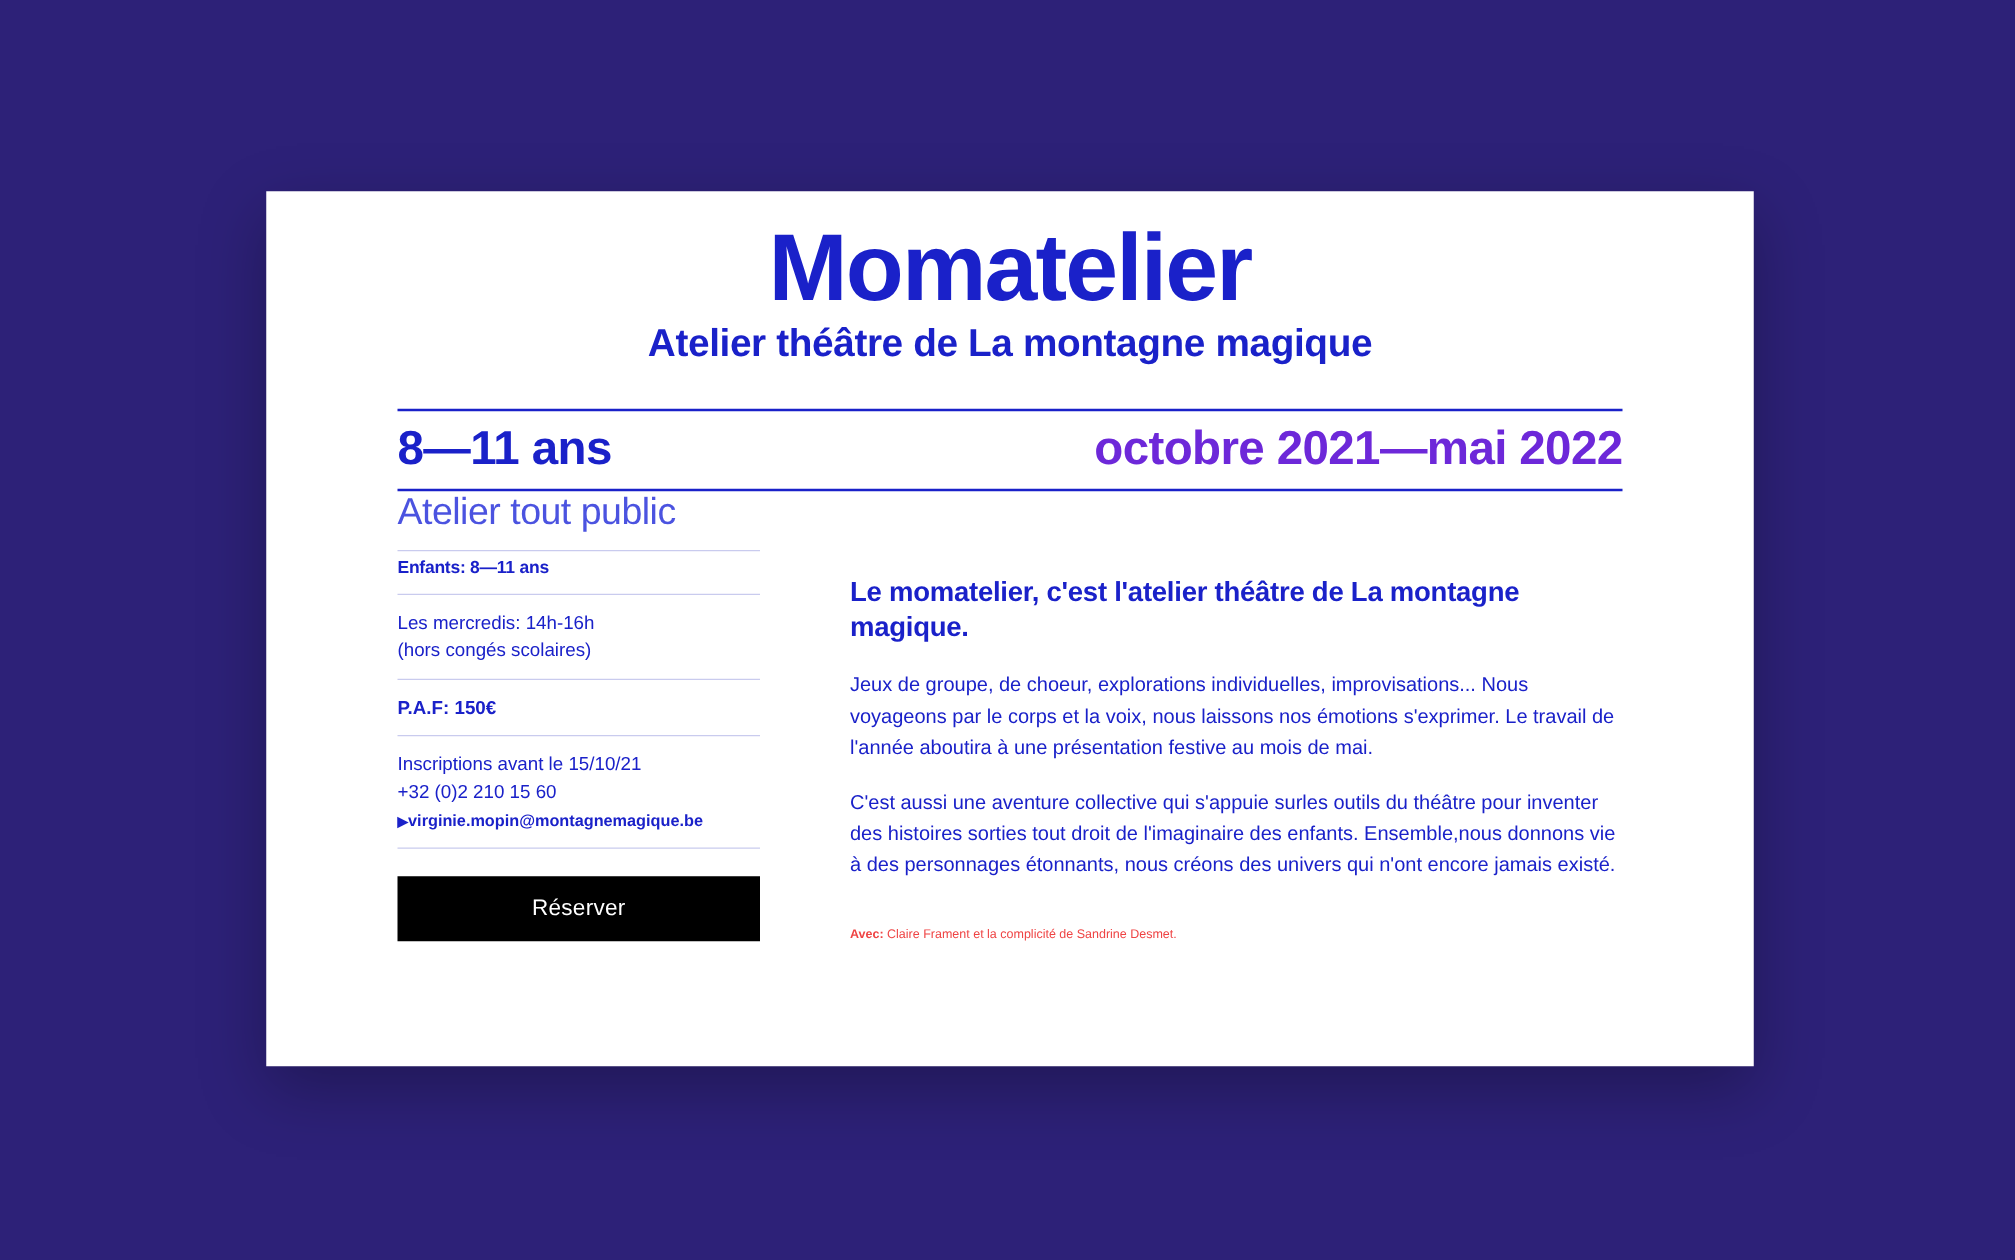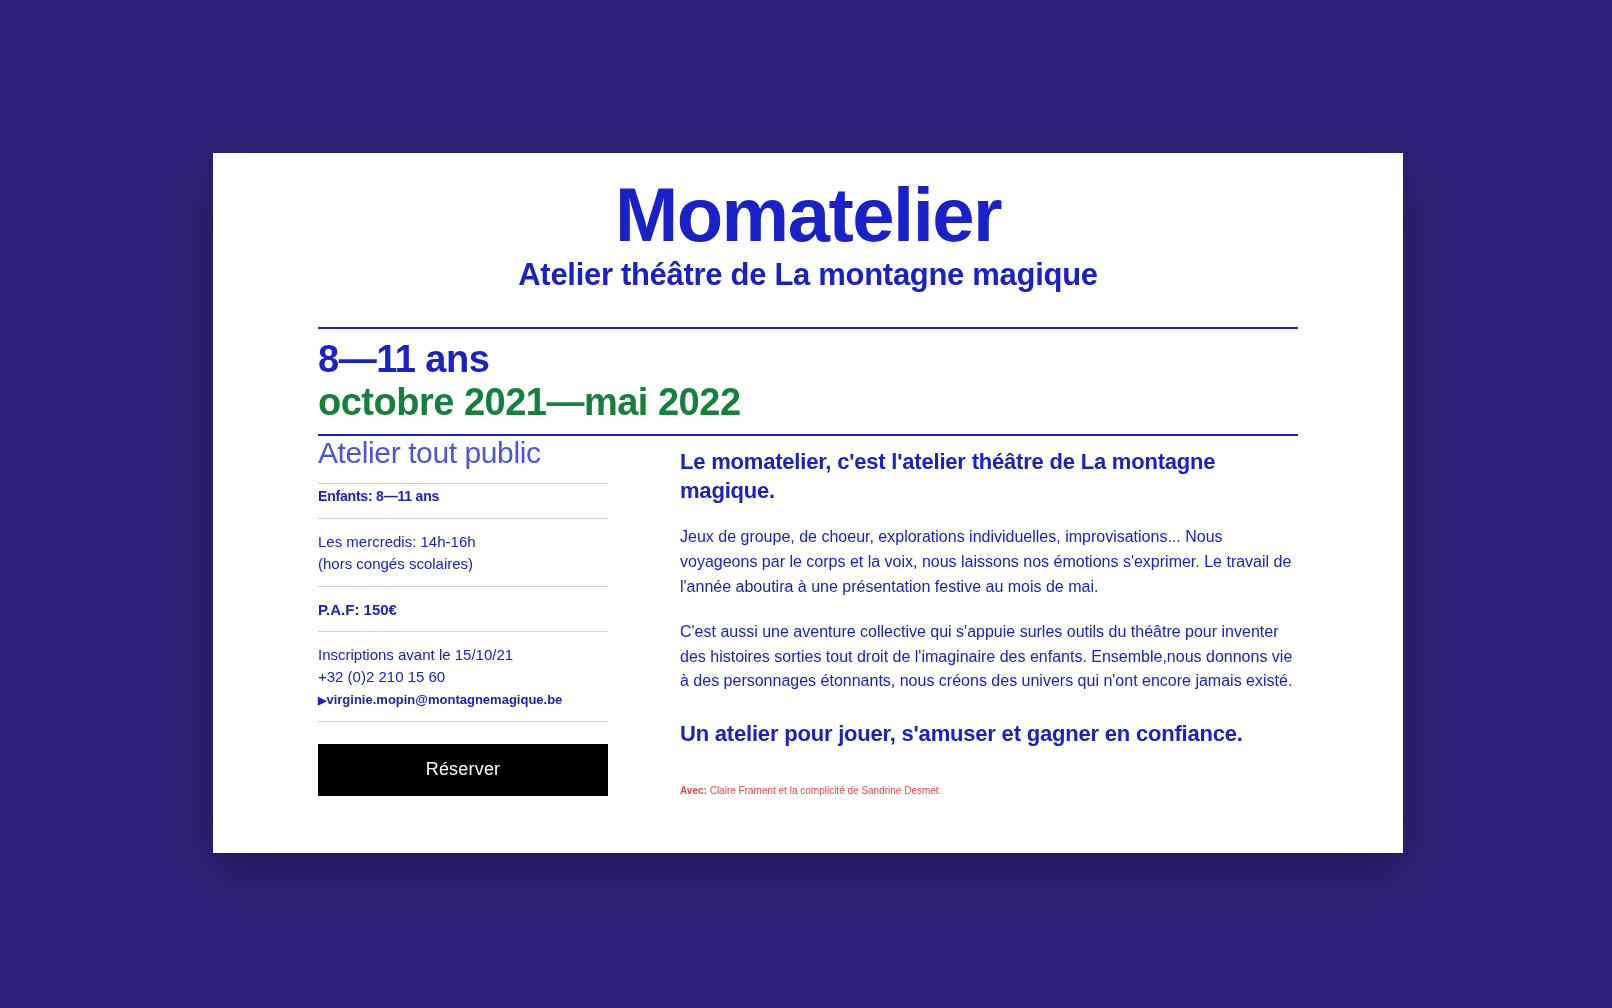--- a/index.html
+++ b/index.html
@@ -65,30 +65,29 @@
     margin: 0;
   }
   .rule-top { margin-top: 34px; }
   .rule-bottom { margin-top: 0; }
 
   .band {
     display: flex;
     align-items: baseline;
     justify-content: space-between;
     padding: 9px 0 10px 0;
-    flex-direction: column;
   }
   .band-age {
     color: #1a21c9;
     font-size: 38px;
     font-weight: 700;
     letter-spacing: -0.5px;
   }
   .band-dates {
-    color: #15803d;
+    color: #6d28d9;
     font-size: 38px;
     font-weight: 700;
     letter-spacing: -0.5px;
   }
 
   
   .body-cols {
     display: flex;
     gap: 72px;
     align-items: flex-end;
@@ -221,21 +220,20 @@
           </div>
 
           <hr class="divider">
           <button class="reserve-btn">Réserver</button>
         </div>
 
         <div class="col-right">
           <p class="lead">Le momatelier, c'est l'atelier théâtre de La montagne magique.</p>
           <p class="para">Jeux de groupe, de choeur, explorations individuelles, improvisations... Nous voyageons par le corps et la voix, nous laissons nos émotions s'exprimer. Le travail de l'année aboutira à une présentation festive au mois de mai.</p>
           <p class="para">C'est aussi une aventure collective qui s'appuie surles outils du théâtre pour inventer des histoires sorties tout droit de l'imaginaire des enfants. Ensemble,nous donnons vie à des personnages étonnants, nous créons des univers qui n'ont encore jamais existé.</p>
-          <p class="closing">Un atelier pour jouer, s'amuser et gagner en confiance.</p>
           <p class="credits">
             <b>Avec:</b><span> Claire Frament et la complicité de Sandrine Desmet.</span>
           </p>
         </div>
 
       </div>
     </div>
   </div>
 </div>
 

